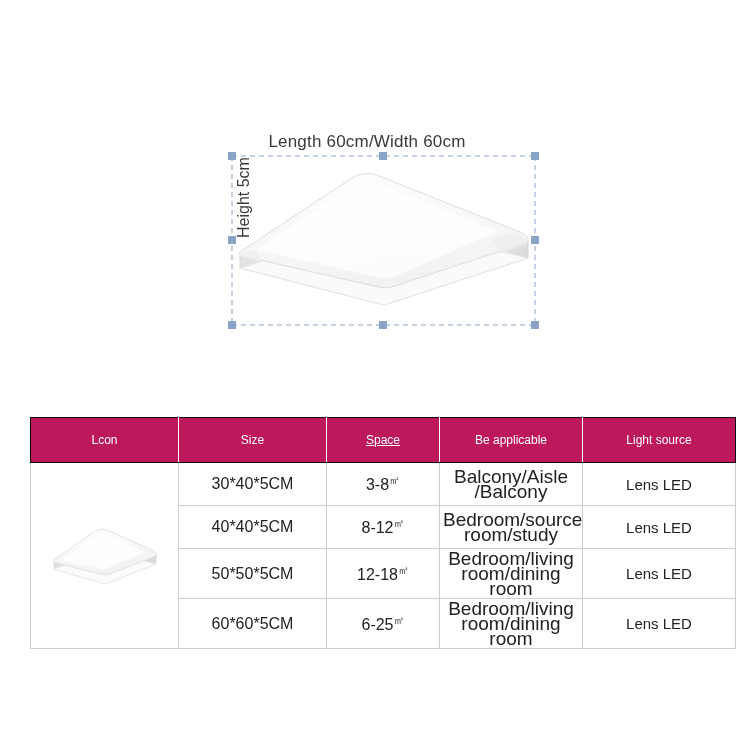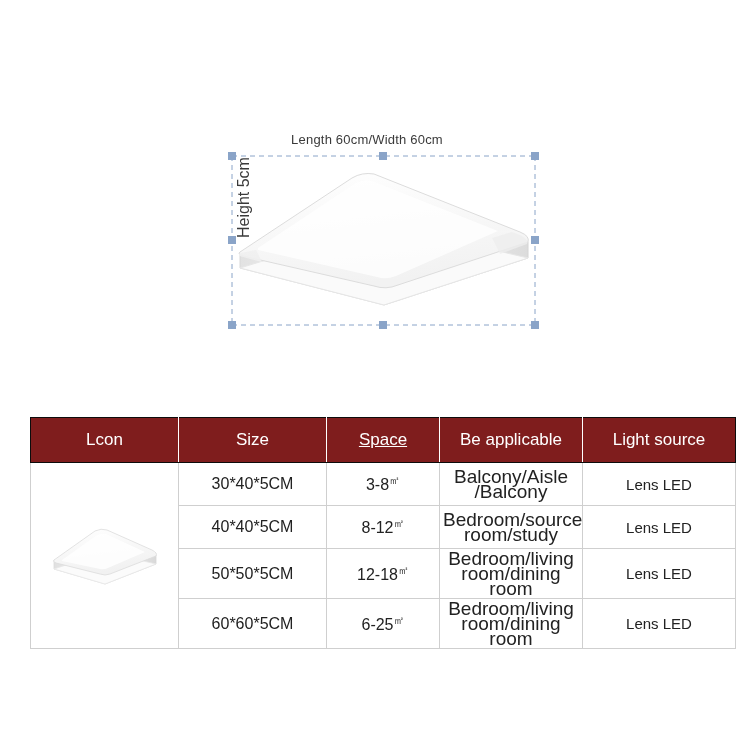--- a/index.html
+++ b/index.html
@@ -26,21 +26,21 @@
     top: 0;
     width: 750px;
     height: 410px;
   }
   .dim-label-top {
     position: absolute;
     left: 0;
     top: 132px;
     width: 734px;
     text-align: center;
-    font-size: 13px;
+    font-size: 17px;
     color: #3a3a3a;
     letter-spacing: 0.2px;
   }
   .dim-label-left {
     position: absolute;
     left: 183px;
     top: 188px;
     width: 120px;
     text-align: center;
     font-size: 16px;
@@ -67,25 +67,25 @@
     width: 690px;
     table-layout: fixed;
   }
   table.spec th, table.spec td {
     border: 1px solid #cfcfcf;
     text-align: center;
     vertical-align: middle;
     color: #222;
   }
   table.spec thead th {
-    background: #7f1d1d;
+    background: #be185d;
     color: #ffffff;
     border: 1px solid #0c0c0c;
     font-weight: normal;
-    font-size: 17px;
+    font-size: 12px;
     height: 42px;
   }
   table.spec thead th.sep {
     border-right: 1px solid #ffffff;
   }
   .col-icon { width: 145px; }
   .col-size { width: 145px; }
   .col-space { width: 110px; text-decoration: underline; }
   .col-app  { width: 140px; }
   .col-src  { width: 150px; margin-top: 40px; }

